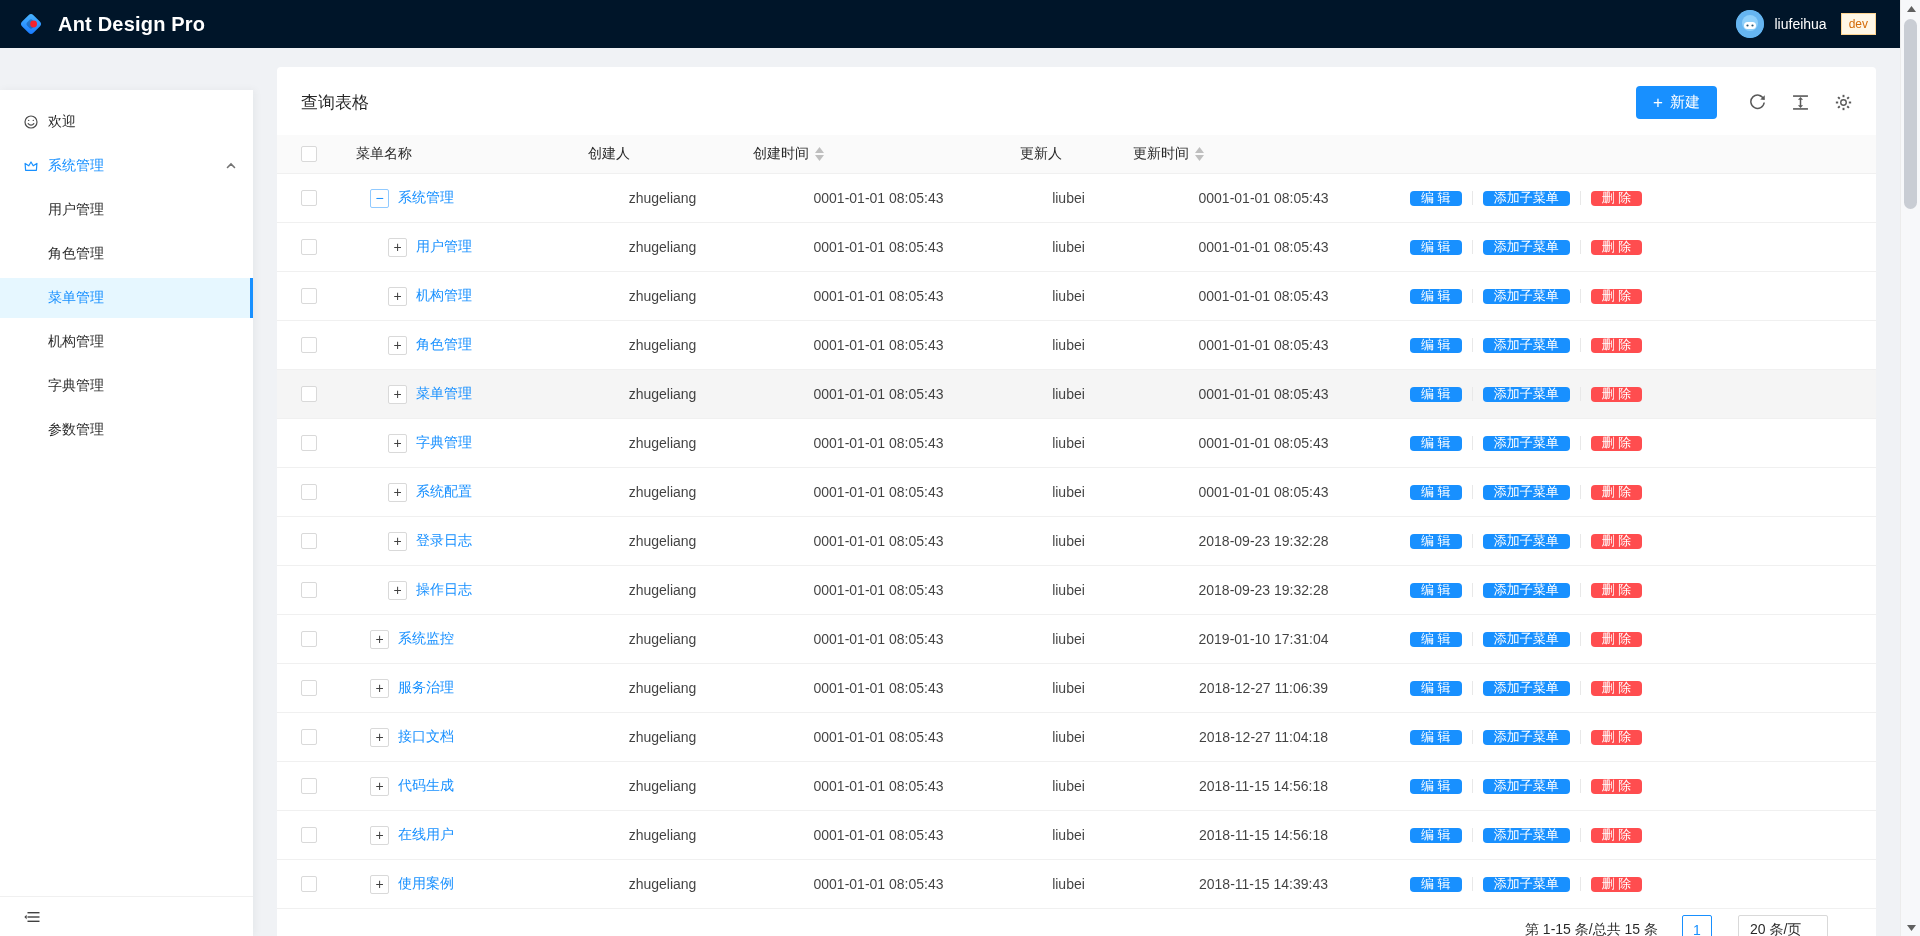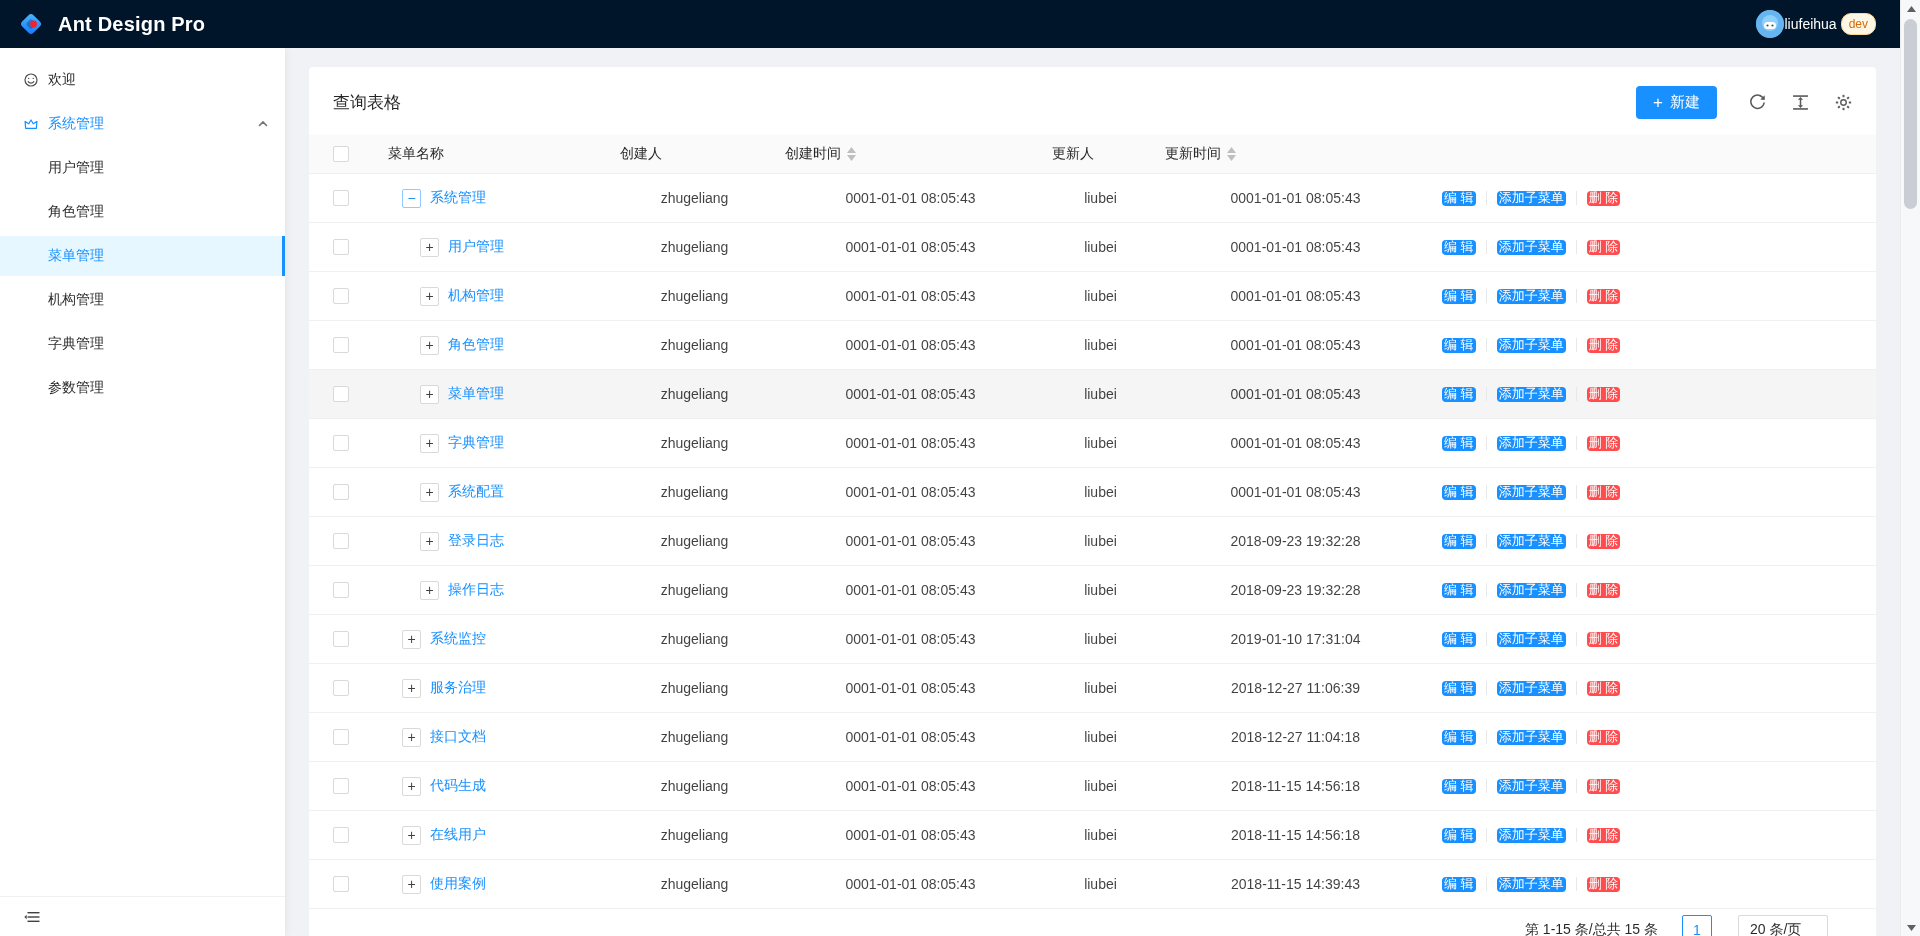--- a/index.html
+++ b/index.html
@@ -20,40 +20,40 @@
 
   
   .topbar {
     height: 48px; background: var(--header-bg);
     display: flex; align-items: center;
     padding: 0 44px 0 16px; position: relative; z-index: 5;
   }
   .brand { display: flex; align-items: center; gap: 12px; cursor: pointer; }
   .brand-title { color: #fff; font-size: 20px; font-weight: 700; letter-spacing: .2px; }
   .topbar-spacer { flex: 1; }
-  .user-area { display: flex; align-items: center; cursor: pointer; }
+  .user-area { display: flex; align-items: center; gap: 10px; cursor: pointer; }
   .avatar {
     width: 28px; height: 28px; border-radius: 50%;
     background: radial-gradient(circle at 35% 30%, #8ed0f8, #49a9ee 70%);
     display: flex; align-items: center; justify-content: center; overflow: hidden;
   }
   .username { color: #fff; font-size: 14px; }
   .env-tag {
     margin-left: 4px; font-size: 12px; line-height: 18px;
     color: #d46b08; background: #fff7e6; border: 1px solid #ffd591;
-    border-radius: 10px; padding: 1px 7px; text-align: right;
+    border-radius: 0; padding: 1px 7px; text-align: right;
   }
 
   
   .layout { display: flex; height: 888px; }
 
   
   .sidebar {
-    width: 285px; background: #fff; position: relative;
-    box-shadow: 2px 0 8px rgba(29,35,41,.05); z-index: 4; flex: none;
+    width: 253px; background: #fff; position: relative;
+    box-shadow: 2px 0 8px rgba(29,35,41,.05); z-index: 4; flex: none; margin-top: 42px;
   }
   .menu { padding-top: 8px; }
   .menu-item, .sub-item {
     height: 40px; margin: 4px 0; display: flex; align-items: center;
     padding: 0 16px 0 24px; color: rgba(0,0,0,.85); cursor: pointer; font-size: 14px;
   }
   .menu-item .mi-icon { display: inline-flex; margin-right: 10px; color: rgba(0,0,0,.7); }
   .menu-item.group-active { color: var(--primary); }
   .menu-item.group-active .mi-icon { color: var(--primary); }
   .group-arrow { margin-left: auto; color: rgba(0,0,0,.55); display: inline-flex; }
@@ -113,21 +113,21 @@
   .expander {
     width: 19px; height: 19px; border: 1px solid #d9d9d9; border-radius: 2px;
     display: inline-flex; align-items: center; justify-content: center;
     font-size: 14px; line-height: 1; color: rgba(0,0,0,.75);
     margin-right: 9px; background: #fff; cursor: pointer; flex: none;
   }
   .expander.minus { color: var(--primary); border-color: #91caff; }
   .name-link { color: var(--primary); text-decoration: none; cursor: pointer; }
   .c-actions { padding-left: 16px; display: flex; align-items: center; }
   .action-btn {
-    height: 15px; padding: 0 2px; border: none; border-radius: 4px; color: #fff;
+    height: 15px; padding: 0 11px; border: none; border-radius: 4px; color: #fff;
     font-size: 13px; font-family: inherit; cursor: pointer;
     display: inline-flex; align-items: center; white-space: nowrap;
   }
   .action-btn.primary { background: var(--primary); }
   .action-btn.danger { background: var(--danger); }
   .vsep { width: 1px; height: 14px; background: #e8e8e8; margin: 0 10px; flex: none; }
 
   
   .pagination {
     display: flex; justify-content: flex-end; align-items: center;

